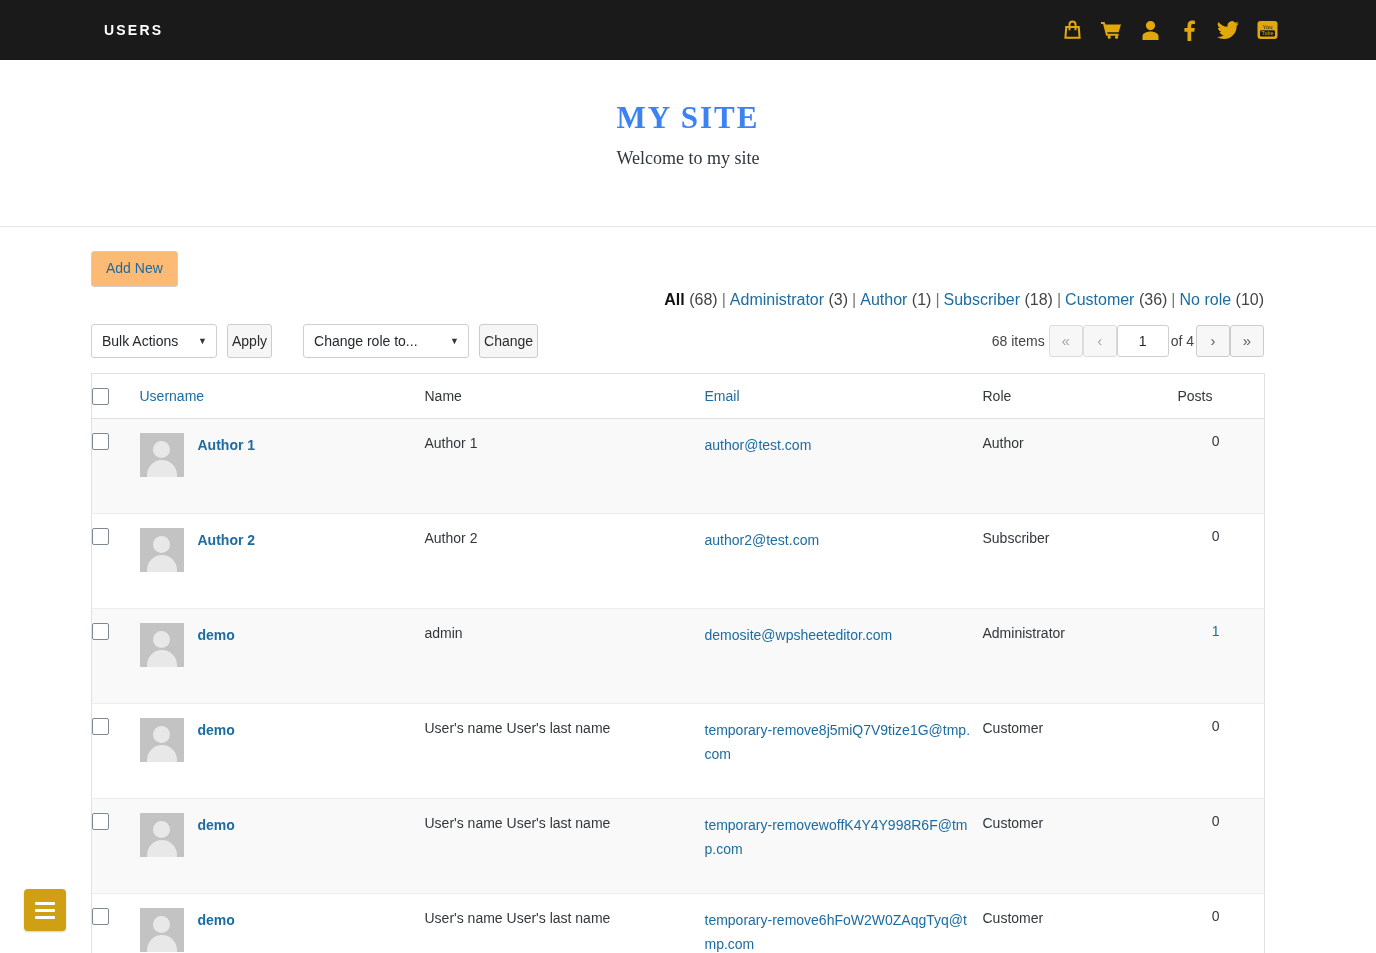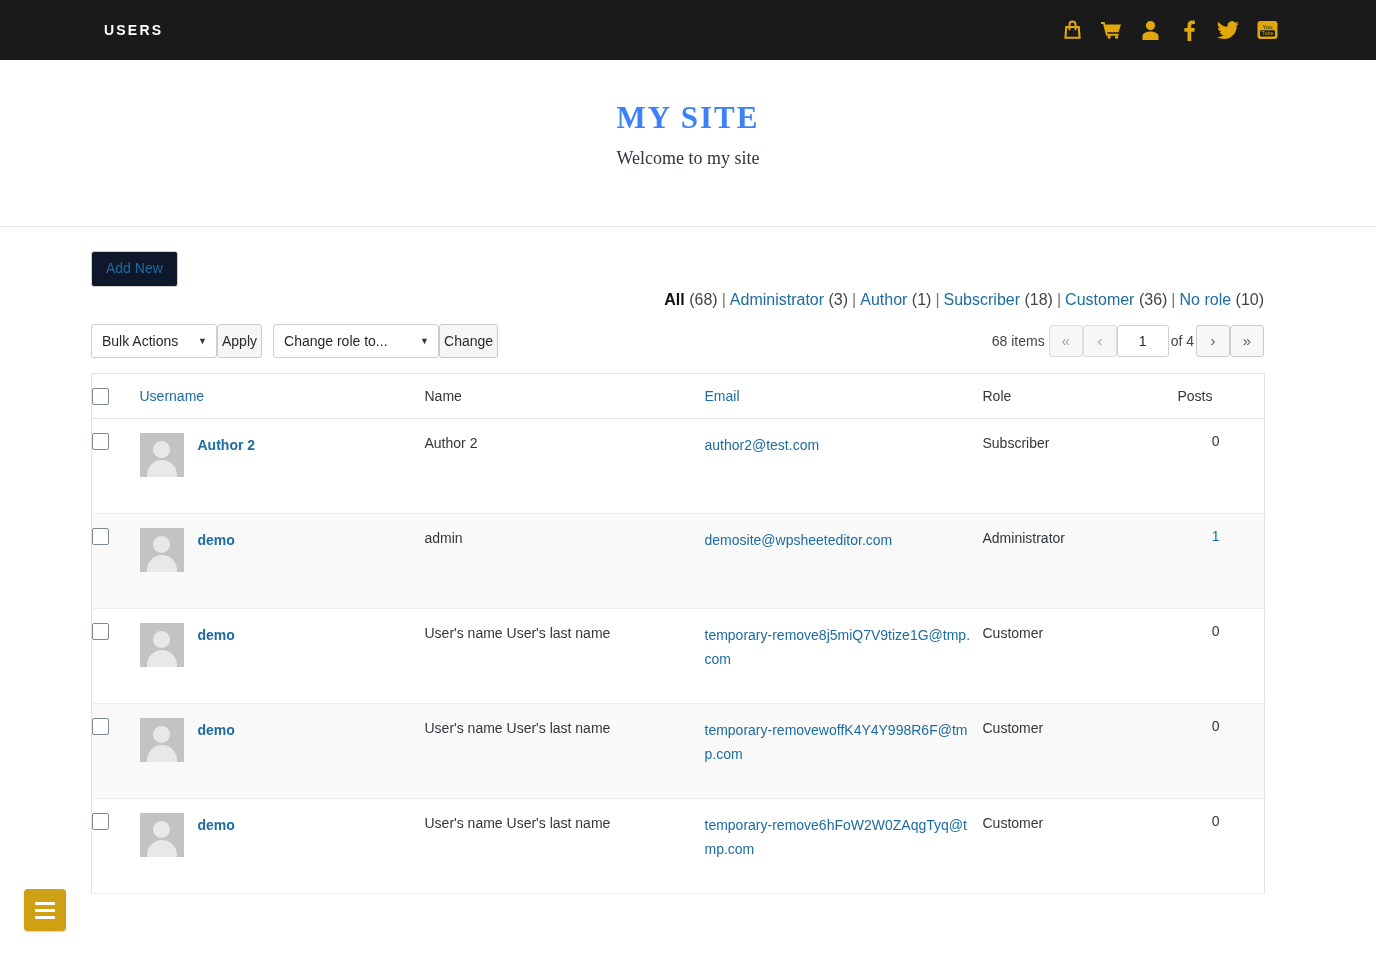--- a/index.html
+++ b/index.html
@@ -76,21 +76,21 @@
     border: 1px solid #cccccc;
     border-radius: 3px;
     color: #0073aa;
     font-size: 14px;
     padding: 6px 13px 7px;
     cursor: pointer;
     line-height: 1.2;
   }
   .btn-addnew {
     color: #1c6ca1;
-    background: #0f172a;
+    background: #fdba74;
     border-color: #cfcfcf;
     padding: 8px 14px 9px;
     font-size: 14px;
   }
 
   
   .filters {
     margin-top: 4px;
     font-size: 16px;
     color: #444;
@@ -102,21 +102,21 @@
   .filters .sep { color: #777; margin: 0 4px; }
 
   
   .tablenav {
     margin-top: 14px;
     display: flex;
     align-items: center;
     justify-content: space-between;
     height: 36px;
   }
-  .nav-left { display: flex; align-items: center; }
+  .nav-left { display: flex; align-items: center; gap: 10px; }
   .select {
     position: relative;
     background: #fff;
     border: 1px solid #cfcfcf;
     border-radius: 3px;
     height: 34px;
     min-width: 126px;
     display: flex;
     align-items: center;
     padding: 0 28px 0 10px;
@@ -368,20 +368,36 @@
           <span class="chk"></span>
         </th>
         <th><a href="#">Username</a></th>
         <th>Name</th>
         <th><a href="#">Email</a></th>
         <th>Role</th>
         <th class="posts">Posts</th>
       </tr>
     </thead>
     <tbody>
+      <tr class="row alt">
+        <td class="cb"><span class="chk"></span></td>
+        <td>
+          <div class="userwrap">
+            <span class="avatar">
+                <span class="head"></span>
+                <span class="body"></span>
+              </span>
+            <a class="uname" href="#">Author 1</a>
+          </div>
+        </td>
+        <td class="name">Author 1</td>
+        <td class="mail"><a href="#">author@test.com</a></td>
+        <td class="role">Author</td>
+        <td class="posts">0</td>
+      </tr>
       <tr class="row">
         <td class="cb"><span class="chk"></span></td>
         <td>
           <div class="userwrap">
             <span class="avatar">
                 <span class="head"></span>
                 <span class="body"></span>
               </span>
             <a class="uname" href="#">Author 2</a>
           </div>

